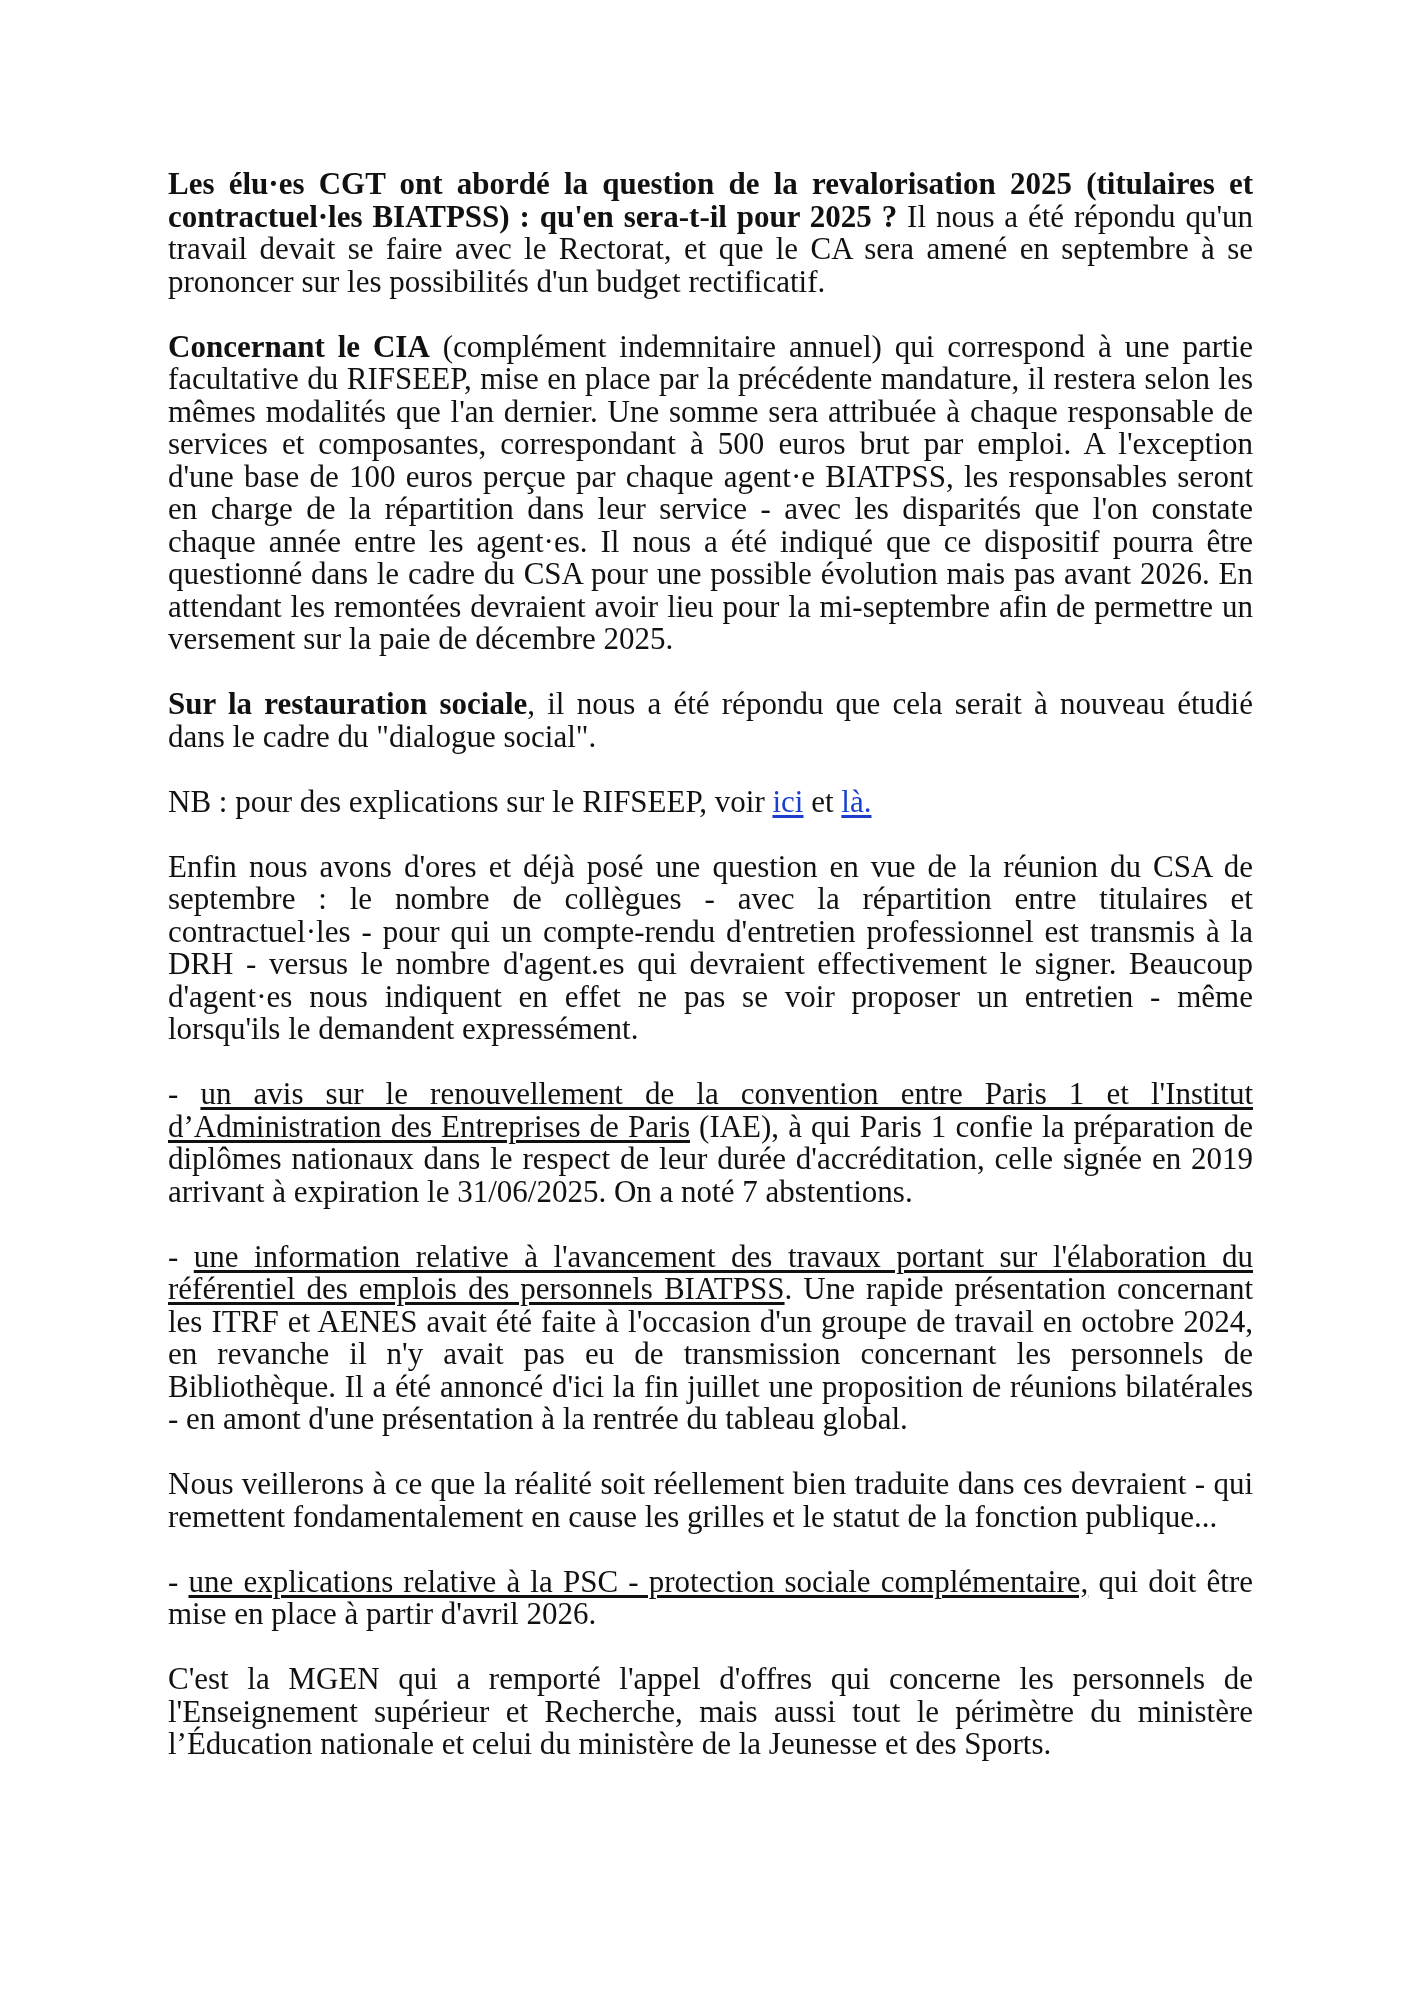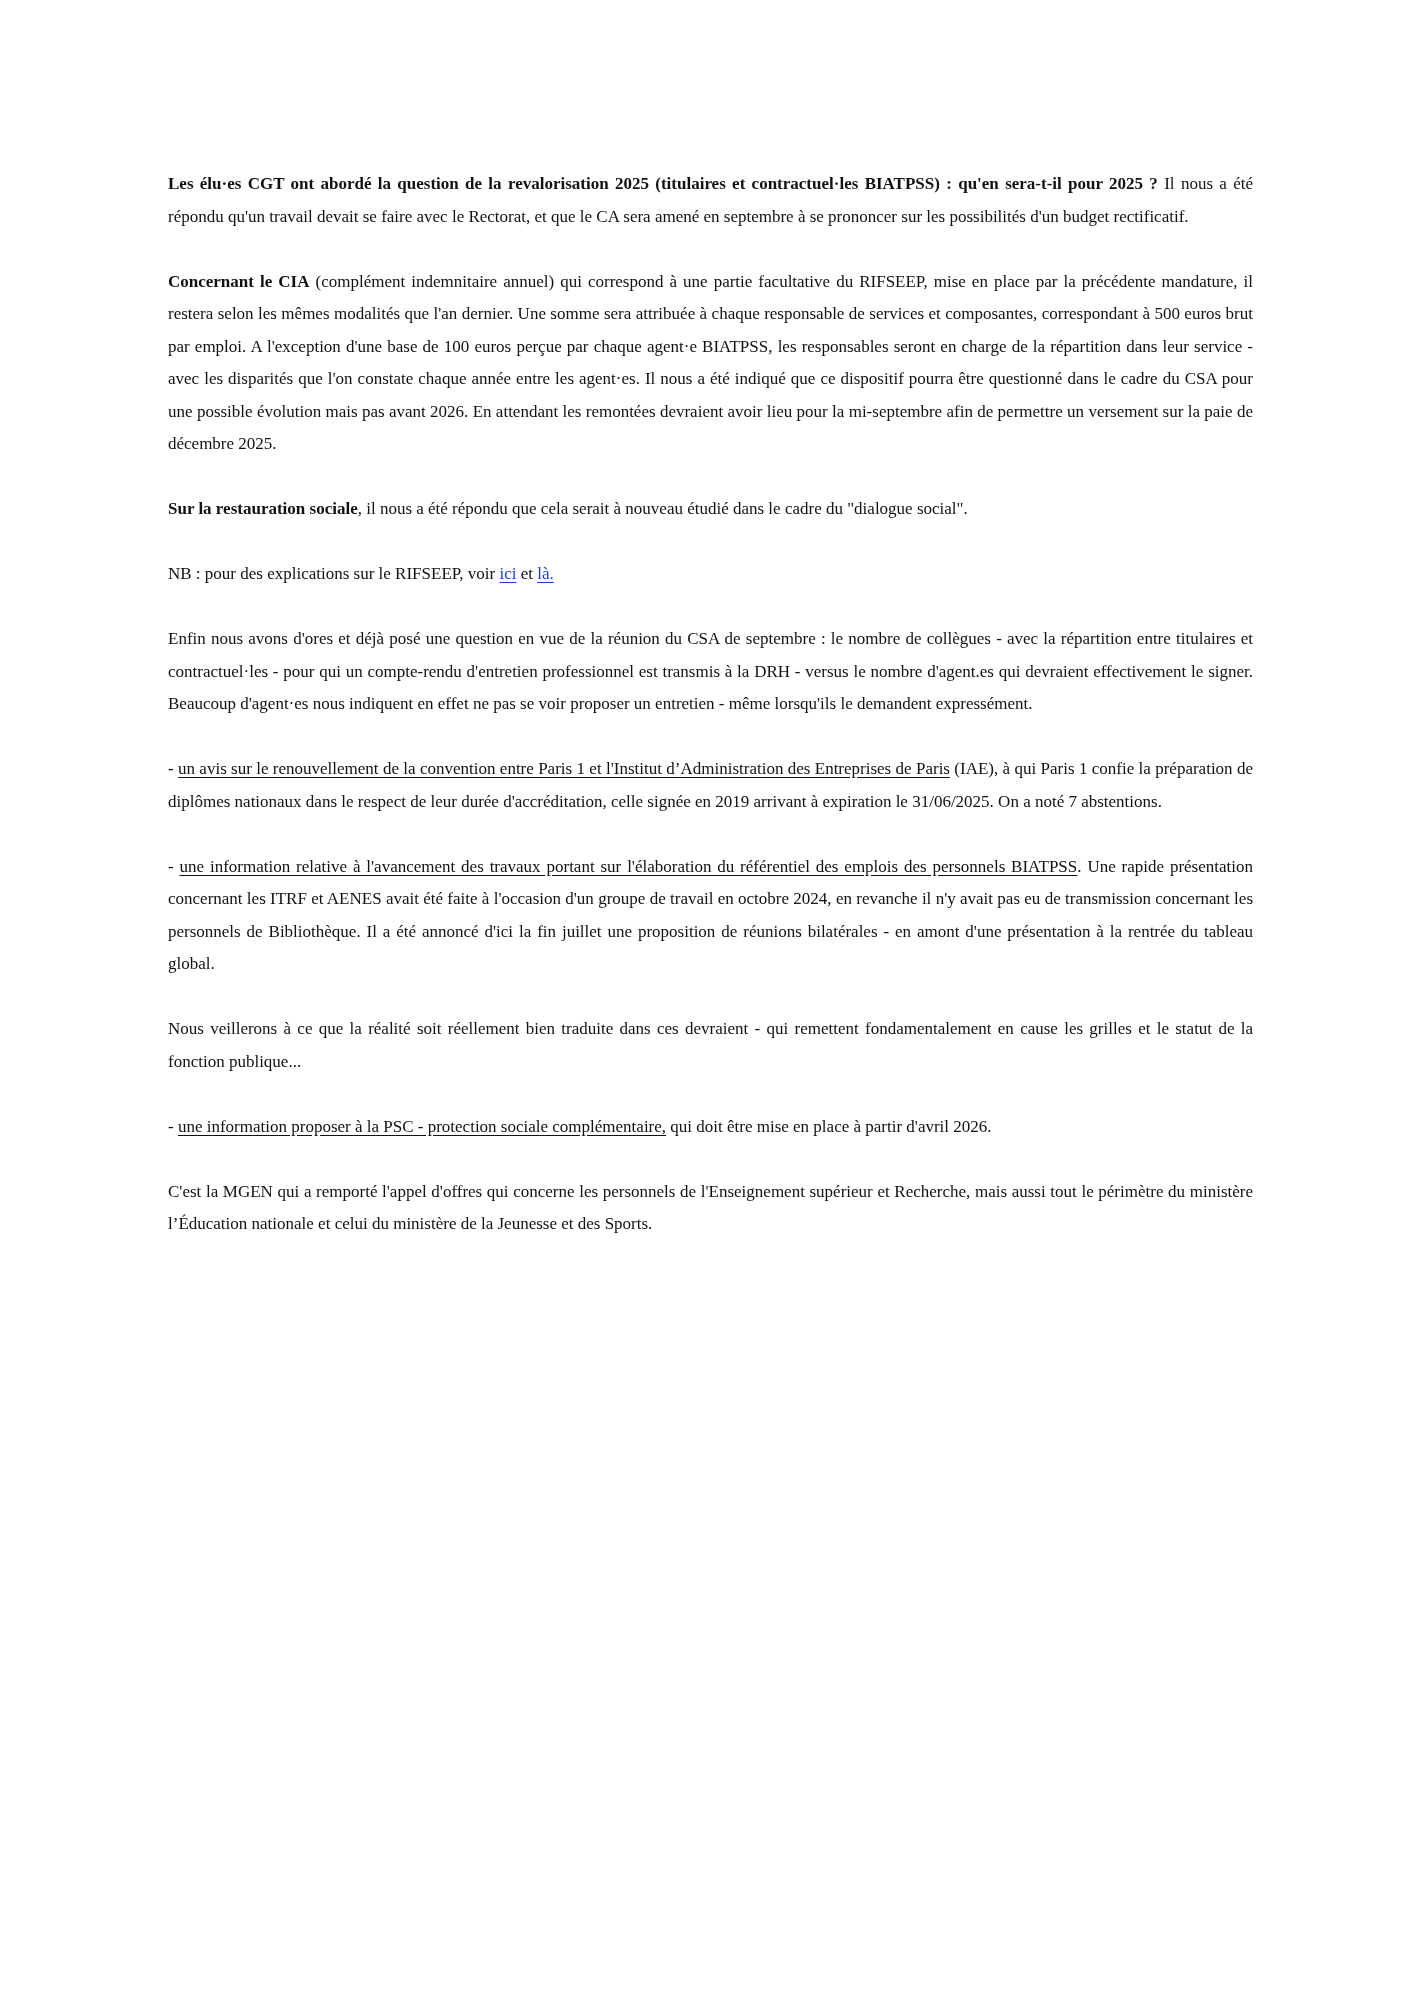--- a/index.html
+++ b/index.html
@@ -3,21 +3,21 @@
   <meta charset="utf-8">
   <style>
     html, body { margin: 0; padding: 0; background: #ffffff; }
     body { width: 1414px; height: 2000px; position: relative; overflow: hidden; }
     .page {
       position: absolute;
       left: 168px;
       top: 168px;
       width: 1085px;
       font-family: "Liberation Serif", serif;
-      font-size: 17px;
+      font-size: 31px;
       line-height: 32.5px;
       color: #111111;
     }
     .p { margin: 0 0 32.5px 0; text-align: justify; }
     b { font-weight: bold; }
     .u { text-decoration: underline; text-underline-offset: 3px; }
     a.link { color: #1a3fcc; text-decoration: underline; text-underline-offset: 3px; }
   </style>
 </head>
 <body>
@@ -34,17 +34,17 @@
 
   <p class="p"><span>Enfin nous avons d'ores et déjà posé une question en vue de la réunion du CSA de septembre : le nombre de collègues - avec la répartition entre titulaires et contractuel·les - pour qui un compte-rendu d'entretien professionnel est transmis à la DRH - versus le nombre d'agent.es qui devraient effectivement le signer. Beaucoup d'agent·es nous indiquent en effet ne pas se voir proposer un entretien - même lorsqu'ils le demandent expressément.</span></p>
 
 
   <p class="p"><span>- </span><span class="u">un avis sur le renouvellement de la convention entre Paris 1 et l'Institut d’Administration des Entreprises de Paris</span><span> (IAE), à qui Paris 1 confie la préparation de diplômes nationaux dans le respect de leur durée d'accréditation, celle signée en 2019 arrivant à expiration le 31/06/2025. On a noté 7 abstentions.</span></p>
 
   <p class="p"><span>- </span><span class="u">une information relative à l'avancement des travaux portant sur l'élaboration du référentiel des emplois des personnels BIATPSS</span><span>. Une rapide présentation concernant les ITRF et AENES avait été faite à l'occasion d'un groupe de travail en octobre 2024, en revanche il n'y avait pas eu de transmission concernant les personnels de Bibliothèque. Il a été annoncé d'ici la fin juillet une proposition de réunions bilatérales - en amont d'une présentation à la rentrée du tableau global.</span></p>
 
   <p class="p"><span>Nous veillerons à ce que la réalité soit réellement bien traduite dans ces devraient - qui remettent fondamentalement en cause les grilles et le statut de la fonction publique...</span></p>
 
-  <p class="p"><span>- </span><span class="u">une information proposer à la PSC - protection sociale complémentaire,</span><span> qui doit être mise en place à partir d'avril 2026.</span></p>
+  <p class="p"><span>- </span><span class="u">une explications relative à la PSC - protection sociale complémentaire,</span><span> qui doit être mise en place à partir d'avril 2026.</span></p>
 
   <p class="p"><span>C'est la MGEN qui a remporté l'appel d'offres qui concerne les personnels de l'Enseignement supérieur et Recherche, mais aussi tout le périmètre du ministère l’Éducation nationale et celui du ministère de la Jeunesse et des Sports.</span></p>
 
 </div>
 
 </body></html>

